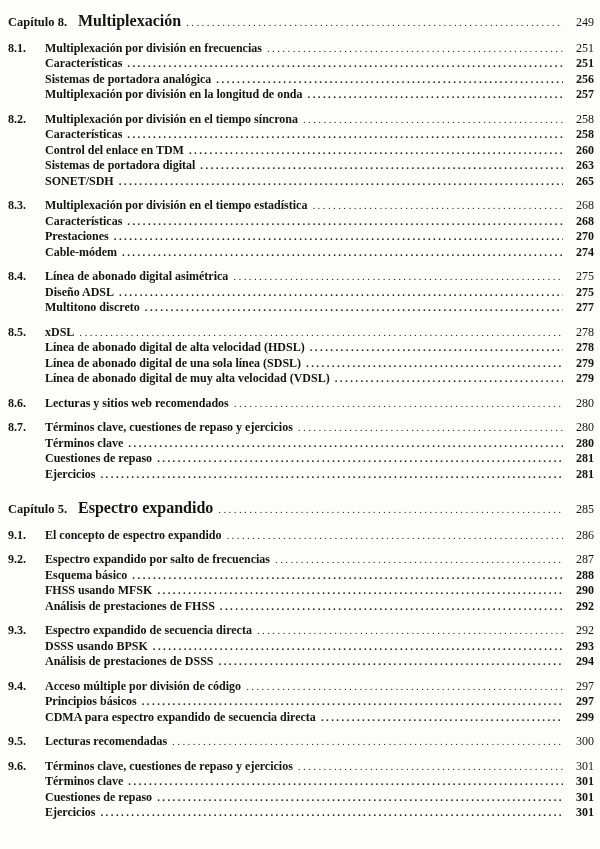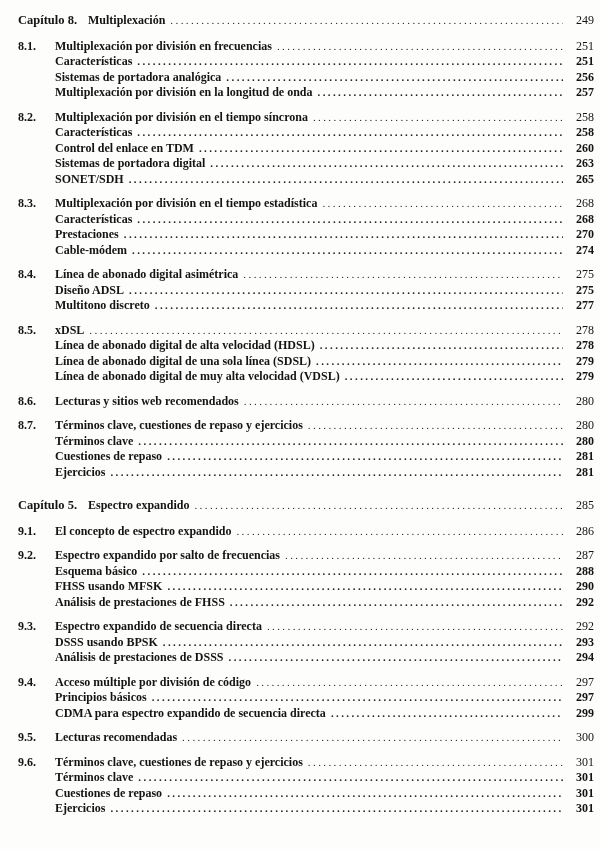--- a/index.html
+++ b/index.html
@@ -5,39 +5,39 @@
     * { margin: 0; padding: 0; box-sizing: border-box; }
     html, body { background: #fdfdfb; }
     body {
       width: 600px;
       height: 849px;
       overflow: hidden;
       color: #141414;
       font-family: "Liberation Serif", "DejaVu Serif", serif;
       font-size: 12px;
     }
-    #toc-root { padding: 13px 6px 10px 18px; }
+    #toc-root { padding: 13px 6px 10px 8px; }
 
     .toc-row {
       display: flex;
       align-items: baseline;
       line-height: 15.5px;
     }
     .chapter-row { margin-bottom: 10px; }
     .chapter + .chapter { margin-top: 18px; }
 
     .ch-label {
       font-weight: bold;
       font-size: 12.5px;
       min-width: 70px;
       white-space: nowrap;
     }
     .ch-title {
       font-weight: bold;
-      font-size: 12px;
+      font-size: 16px;
       white-space: nowrap;
     }
 
     .group { margin-bottom: 9px; }
 
     .sec-num {
       font-weight: bold;
       min-width: 37px;
       white-space: nowrap;
     }

